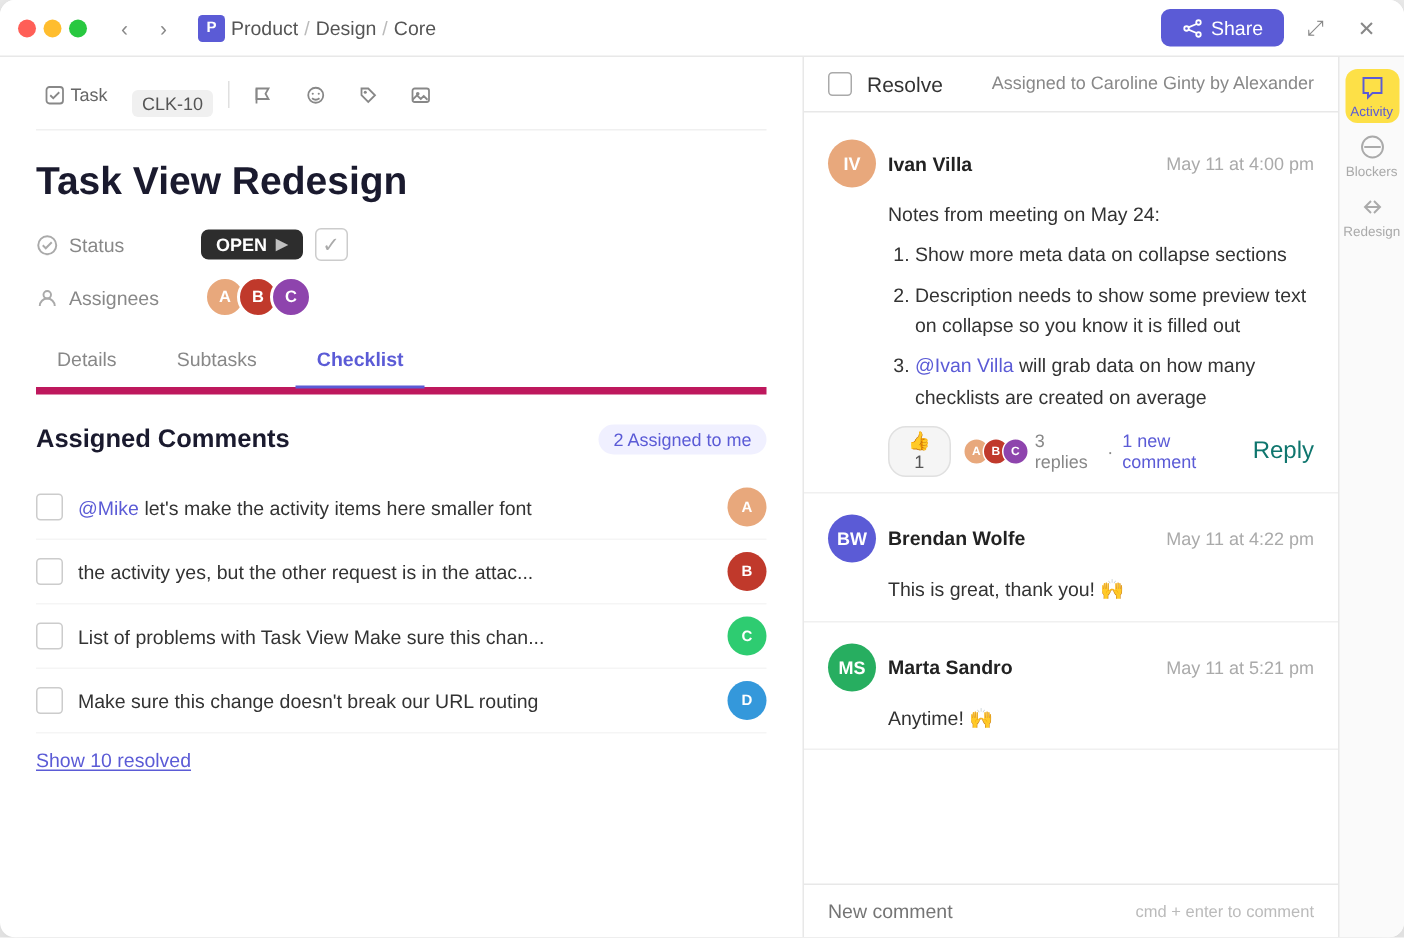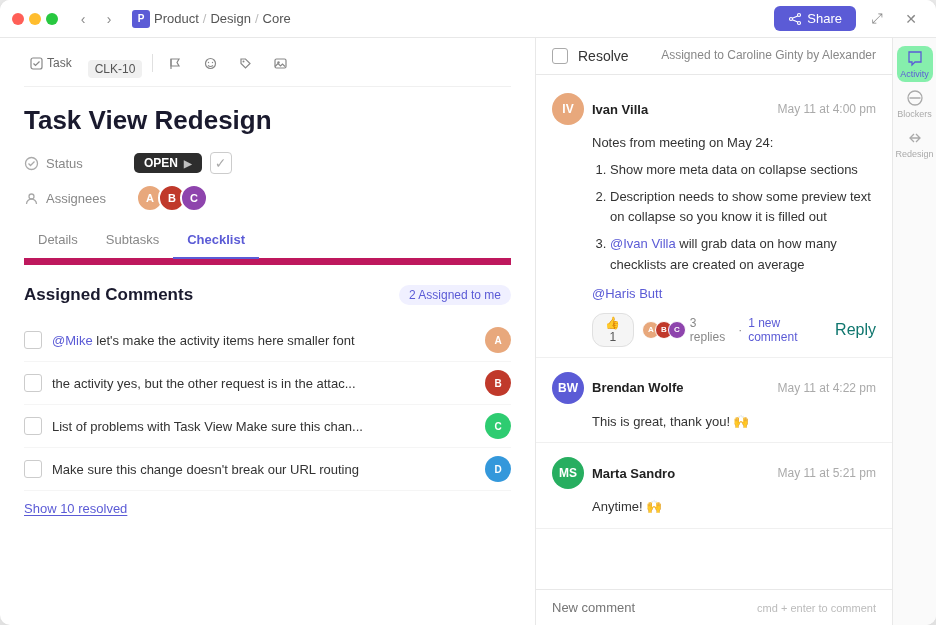--- a/index.html
+++ b/index.html
@@ -38,21 +38,21 @@
     .status-badge { background: #2d2d2d; color: #fff; border-radius: 5px; padding: 3px 10px; font-size: 12px; font-weight: 600; display: flex; align-items: center; gap: 6px; cursor: pointer; }
     .status-arrow { font-size: 10px; opacity: 0.7; }
     .status-check { width: 22px; height: 22px; border: 1.5px solid #ccc; border-radius: 4px; margin-left: 8px; cursor: pointer; display: flex; align-items: center; justify-content: center; color: #aaa; }
     .avatars { display: flex; margin-left: 2px; }
     .avatar { width: 28px; height: 28px; border-radius: 50%; border: 2px solid #fff; margin-left: -6px; overflow: hidden; font-size: 11px; display: flex; align-items: center; justify-content: center; font-weight: 600; }
     .avatar:first-child { margin-left: 0; }
     .av1 { background: #e8a87c; color: #fff; }
     .av2 { background: #c0392b; color: #fff; }
     .av3 { background: #8e44ad; color: #fff; }
     
-    .tabs { display: flex; gap: 0; border-bottom: 7px solid #be185d; margin-top: 8px; }
+    .tabs { display: flex; gap: 12px; border-bottom: 5px solid #be185d; margin-top: 8px; }
     .tab { padding: 10px 14px; font-size: 13px; color: #888; cursor: pointer; border-bottom: 2px solid transparent; margin-bottom: -1px; }
     .tab.active { color: #5b5bd6; border-bottom: 2px solid #5b5bd6; font-weight: 600; }
     
     .section-header { display: flex; align-items: center; justify-content: space-between; margin: 20px 0 14px 0; }
     .section-title { font-size: 17px; font-weight: 700; color: #1a1a2e; }
     .assigned-badge { background: #f0f0ff; color: #5b5bd6; border-radius: 12px; padding: 3px 10px; font-size: 12px; font-weight: 500; cursor: pointer; }
     
     .comment-item { display: flex; align-items: center; gap: 10px; padding: 8px 0; border-bottom: 1px solid #f5f5f5; }
     .comment-checkbox { width: 18px; height: 18px; border: 1.5px solid #ccc; border-radius: 3px; flex-shrink: 0; cursor: pointer; background: #fff; }
     .comment-text { flex: 1; font-size: 13px; color: #333; white-space: nowrap; overflow: hidden; text-overflow: ellipsis; }
@@ -86,21 +86,21 @@
     .reply-avatar:first-child { margin-left: 0; }
     .new-comment-link { color: #5b5bd6; font-size: 12px; cursor: pointer; font-weight: 500; }
     .reply-btn { margin-left: auto; font-size: 16px; color: #0f766e; cursor: pointer; background: none; border: none; }
     
     .new-comment-area { border-top: 1px solid #e8e8e8; padding: 10px 16px; display: flex; align-items: center; }
     .new-comment-input { flex: 1; border: none; outline: none; font-size: 13px; color: #333; background: transparent; }
     .new-comment-hint { font-size: 11px; color: #bbb; white-space: nowrap; }
     
     .side-icons { width: 44px; border-left: 1px solid #e8e8e8; display: flex; flex-direction: column; align-items: center; padding-top: 8px; gap: 4px; background: #fafafa; }
     .side-icon-btn { width: 36px; height: 36px; border-radius: 8px; border: none; background: none; cursor: pointer; display: flex; flex-direction: column; align-items: center; justify-content: center; gap: 2px; color: #888; font-size: 18px; }
-    .side-icon-btn.active { background: #86efac; color: #5b5bd6; }
+    .side-icon-btn.active { background: #fde047; color: #5b5bd6; }
     .side-icon-label { font-size: 9px; color: #aaa; }
     .side-icon-btn.active .side-icon-label { color: #5b5bd6; }
   </style>
 </head>
 <body>
 
 <div class="window">
 
   <div class="titlebar">
     <div class="titlebar-controls">
@@ -269,21 +269,20 @@
               <span class="comment-author-name">Ivan Villa</span>
               <span class="comment-time">May 11 at 4:00 pm</span>
             </div>
             <div class="comment-body">
               <p style="margin-bottom:6px;">Notes from meeting on May 24:</p>
               <ol>
                 <li>Show more meta data on collapse sections</li>
                 <li>Description needs to show some preview text on collapse so you know it is filled out</li>
                 <li><span class="comment-mention">@Ivan Villa</span> will grab data on how many checklists are created on average</li>
               </ol>
-              <p style="margin-top:8px;"><span class="comment-mention">@Haris Butt</span></p>
             </div>
             <div class="comment-actions">
               <button class="reaction-btn">👍 1</button>
               <div class="replies-link">
                 <div class="reply-avatars">
                   <div class="reply-avatar" style="background:#e8a87c;">A</div>
                   <div class="reply-avatar" style="background:#c0392b;">B</div>
                   <div class="reply-avatar" style="background:#8e44ad;">C</div>
                 </div>
                 <span>3 replies</span>

